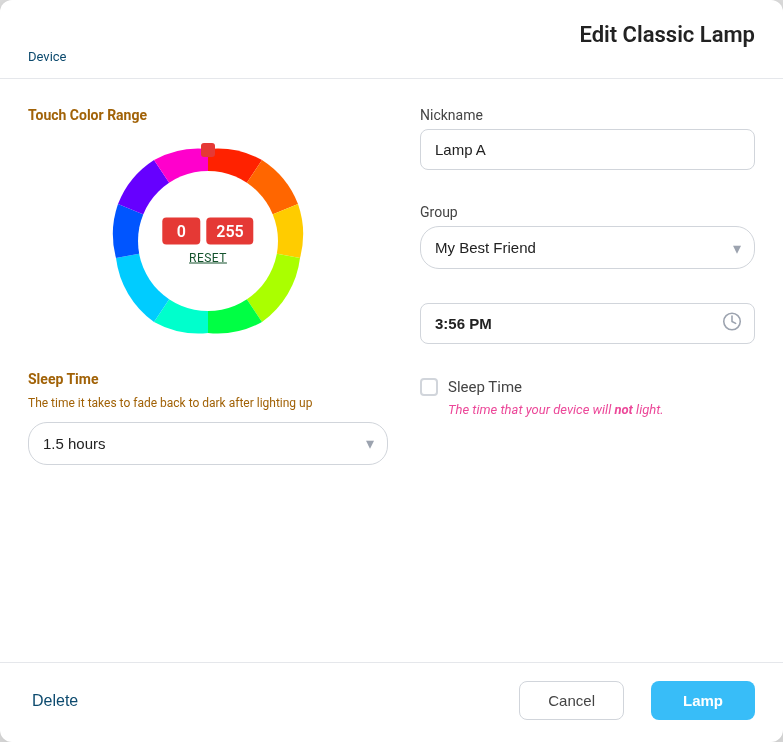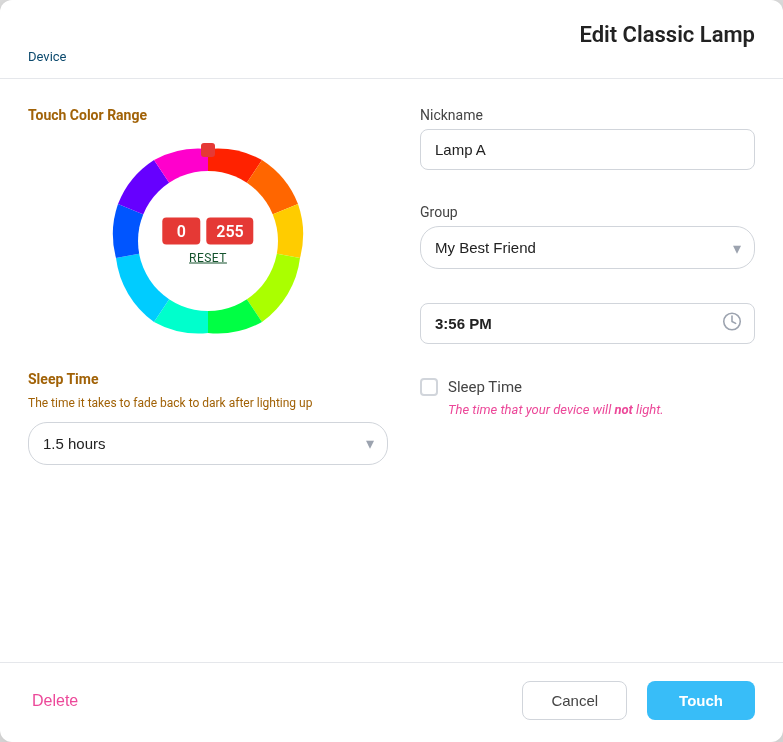--- a/index.html
+++ b/index.html
@@ -255,29 +255,29 @@
       display: flex;
       align-items: center;
       justify-content: space-between;
       padding: 18px 28px 22px 28px;
       border-top: 1px solid #e5e7eb;
     }
 
     .btn-delete {
       background: none;
       border: none;
-      color: #ec4899;
+      color: #0c4a6e;
       font-size: 16px;
       cursor: pointer;
       padding: 8px 4px;
     }
 
     .footer-right {
       display: flex;
-      gap: 20px;
+      gap: 27px;
       padding-left: 29px;
     }
 
     .btn-cancel {
       background: #fff;
       border: 1.5px solid #d1d5db;
       border-radius: 8px;
       padding: 10px 28px;
       font-size: 15px;
       color: #444;
@@ -410,17 +410,17 @@
         </div>
       </div>
 
     </div>
   </div>
 
   <div class="dialog-footer">
     <button class="btn-delete">Delete</button>
     <div class="footer-right">
       <button class="btn-cancel">Cancel</button>
-      <button class="btn-save">Touch</button>
+      <button class="btn-save">Lamp</button>
     </div>
   </div>
 
 </div>
 
 </body></html>

